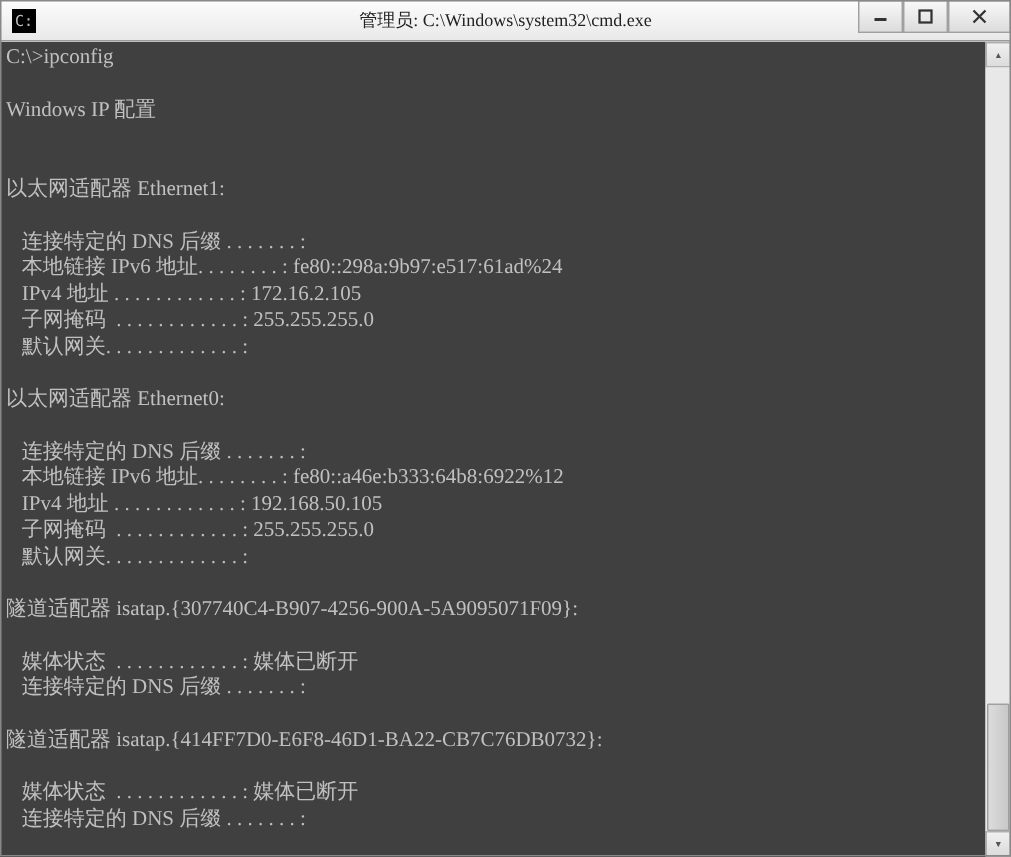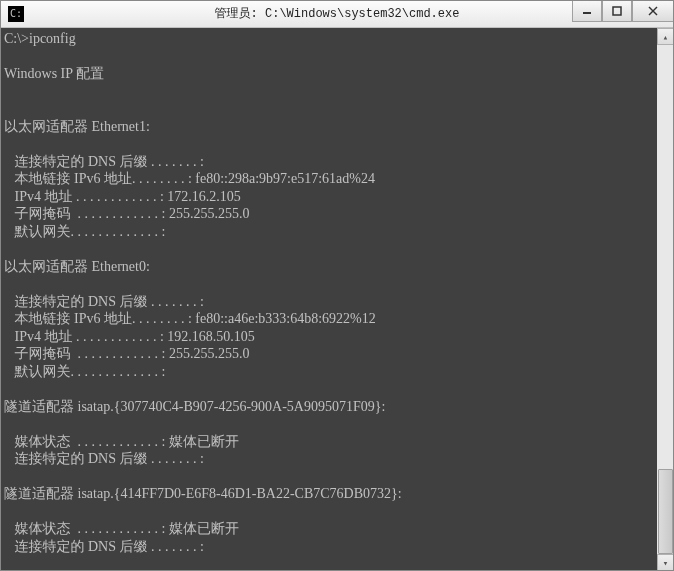--- a/index.html
+++ b/index.html
@@ -29,21 +29,21 @@
       width: 16px;
       height: 16px;
       margin-right: 6px;
       display: inline-flex;
       align-items: center;
       justify-content: center;
     }
     .titlebar-title {
       font-size: 12px;
       color: #222;
-      font-family: Liberation Mono, monospace;
+      font-family: Liberation Serif, serif;
       position: absolute;
       left: 50%;
       transform: translateX(-50%);
     }
     .window-controls {
       position: absolute;
       right: 0;
       top: 0;
       display: flex;
       height: 22px;

